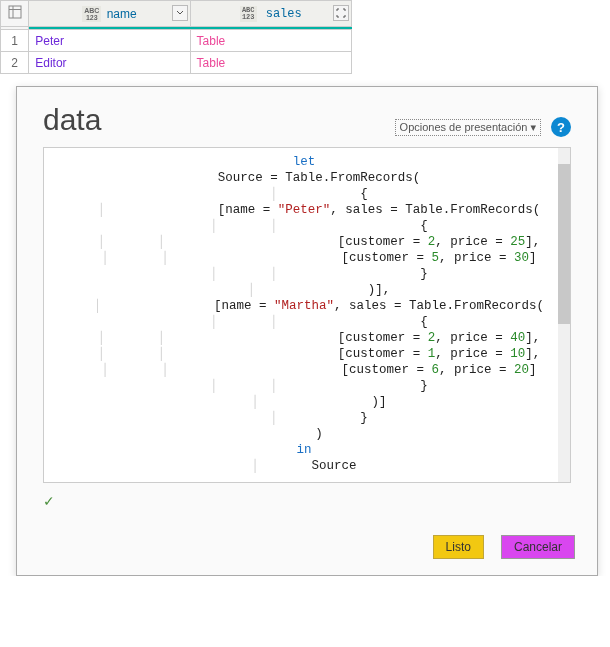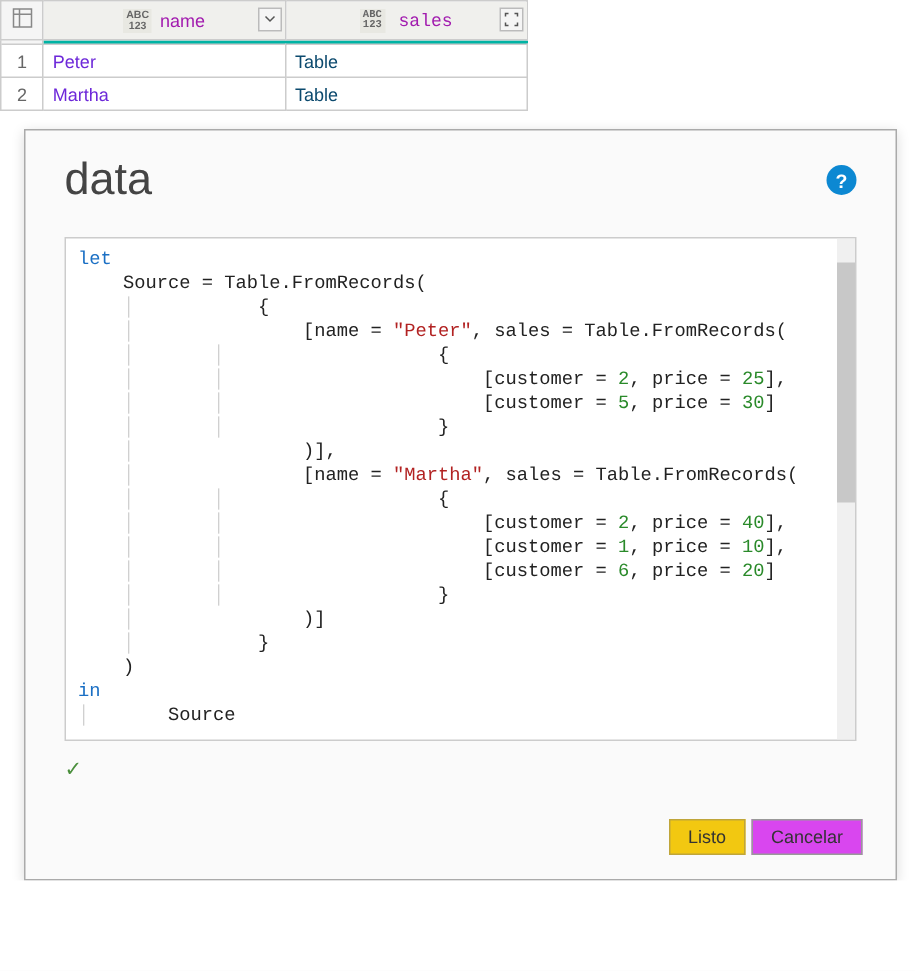--- a/index.html
+++ b/index.html
@@ -4,58 +4,58 @@
 <style>
   * { box-sizing: border-box; margin: 0; padding: 0; }
   body { font-family: "Segoe UI", Arial, sans-serif; font-size: 12px; background: #fff; color: #333; width: 610px; }
 
   
   .table-area { width: 352px; border-collapse: collapse; }
   .table-area th, .table-area td { border: 1px solid #ccc; background: #fff; }
   .th-rownum { width: 28px; background: #f5f5f5 !important; }
   .th-cell { background: #f0f0ed !important; height: 26px; position: relative; padding: 0 4px; }
   .type-icon { display: inline-flex; flex-direction: column; background: #e8e8e2; padding: 1px 2px; margin-right: 2px; font-size: 7px; line-height: 7px; color: #666; vertical-align: middle; }
-  .col-name { font-weight: 400; color: #a21caf; vertical-align: middle; }
+  .col-name { font-weight: 400; color: #0369a1; vertical-align: middle; }
   .dropdown-icon { position: absolute; right: 2px; top: 4px; width: 16px; height: 16px; border: 1px solid #bbb; background: #f5f5f5; display: flex; align-items: center; justify-content: center; }
   .expand-icon { position: absolute; right: 2px; top: 4px; width: 16px; height: 16px; border: 1px solid #bbb; background: #f5f5f5; display: flex; align-items: center; justify-content: center; font-size: 9px; }
   .accent-bar td { height: 3px; padding:0; background: #00b3a4; border: none; }
   .accent-bar td:first-child { background: #f5f5f5; border:1px solid #ccc; border-top:none; border-bottom:none;}
   .row-num { background: #f5f5f5; text-align: center; color: #666; height: 22px; }
   .cell { padding: 2px 6px; color: #6d28d9; }
-  .cell-link { color: #0c4a6e; }
+  .cell-link { color: #ec4899; }
 
   
   .editor { position: relative; margin-top: 12px; margin-left: 16px; width: 582px; border: 1px solid #aaa; background: #fafafa; box-shadow: 0 2px 8px rgba(0,0,0,.15); }
   .titlebar { display: flex; align-items: center; height: 30px; padding: 0 8px; }
   .logo { width: 18px; height: 18px; background: #f2c811; margin-right: 6px; display:flex; align-items:flex-end; justify-content:center; gap:1px; padding-bottom:2px;}
   .logo span{ display:inline-block; width:3px; background:#333;}
   .logo span:nth-child(1){height:6px;} .logo span:nth-child(2){height:10px;} .logo span:nth-child(3){height:8px;}
   .title { font-size: 12px; color: #444; flex: 1; }
   .winbtn { width: 34px; height: 24px; display:flex; align-items:center; justify-content:center; color:#555; font-size:13px;}
 
   .editor-body { padding: 16px 26px 14px 26px; }
   .headline { font-size: 30px; font-weight: 300; color: #444; }
-  .headrow { display:flex; justify-content:space-between; margin-bottom: 21px; }
+  .headrow { display:flex; align-items:flex-end; justify-content:space-between; margin-bottom: 10px; }
   .opts-group { display:flex; align-items:center; gap:10px;}
   .opts { font-size: 11px; color: #555; border: 1px dotted #888; padding: 1px 4px;}
   .help { width: 20px; height: 20px; border-radius: 50%; background: #0c88d2; color: #fff; display:flex; align-items:center; justify-content:center; font-size: 13px; font-weight: bold;}
 
-  .codebox { border: 1px solid #ccc; background: #fff; height: 336px; position: relative; overflow: hidden; }
+  .codebox { border: 1px solid #ccc; background: #fff; height: 336px; position: relative; overflow: hidden; text-align: center; }
   .code-scroll { position: absolute; right: 0; top: 0; width: 12px; height: 100%; background: #f0f0f0; }
   .code-thumb { position: absolute; right: 0; top: 16px; width: 12px; height: 160px; background: #c8c8c8; }
   pre.code { font-family: Consolas, "Courier New", monospace; font-size: 12.5px; line-height: 16px; padding: 6px 14px 6px 8px; white-space: pre; color: #222; }
   .kw { color: #1a6fc4; }
   .str { color: #b22222; }
   .num { color: #2a8a2a; }
   .guide { color: #d0d0d0; }
 
   .status { display:flex; align-items:center; gap:6px; margin-top: 10px; color:#555; }
   .check { color: #4a8f3c; font-size: 14px; }
 
-  .btnrow { display:flex; justify-content:flex-end; gap:4px; padding: 12px 22px 16px 0;}
+  .btnrow { display:flex; justify-content:flex-end; gap:17px; padding: 12px 22px 16px 0;}
   .btn { border: 1px solid #999; background: #d946ef; height: 24px; padding: 0 12px; font-size: 12px; display:flex; align-items:center;}
   .btn-primary { background: #f2c811; border-color: #bfa53a;}
 </style>
 </head>
 <body>
 
 <table class="table-area">
   <tbody>
       <tr>
     <th class="th-rownum">
@@ -95,32 +95,33 @@
         <td></td>
         <td></td>
       </tr>
   <tr>
     <td class="row-num">1</td>
     <td class="cell">Peter</td>
     <td class="cell cell-link">Table</td>
   </tr>
   <tr>
     <td class="row-num">2</td>
-    <td class="cell">Martha</td>
+    <td class="cell">Editor</td>
     <td class="cell cell-link">Table</td>
   </tr>
 </tbody>
   </table>
 
 <div class="editor">
 
   <div class="editor-body">
     <div class="headrow">
       <div class="headline">data</div>
       <div class="opts-group">
+        <div class="opts"><span>Opciones de presentación</span> <span>▾</span></div>
         <div class="help">?</div>
       </div>
     </div>
 
     <div class="codebox">
       <pre class="code"><span class="kw">let</span>
 <span>    Source = Table.FromRecords(</span>
 <span class="guide">    │   </span><span>        {</span>
 <span class="guide">    │   </span><span>            [name = </span><span class="str">"Peter"</span><span>, sales = Table.FromRecords(</span>
 <span class="guide">    │       │   </span><span>                {</span>

